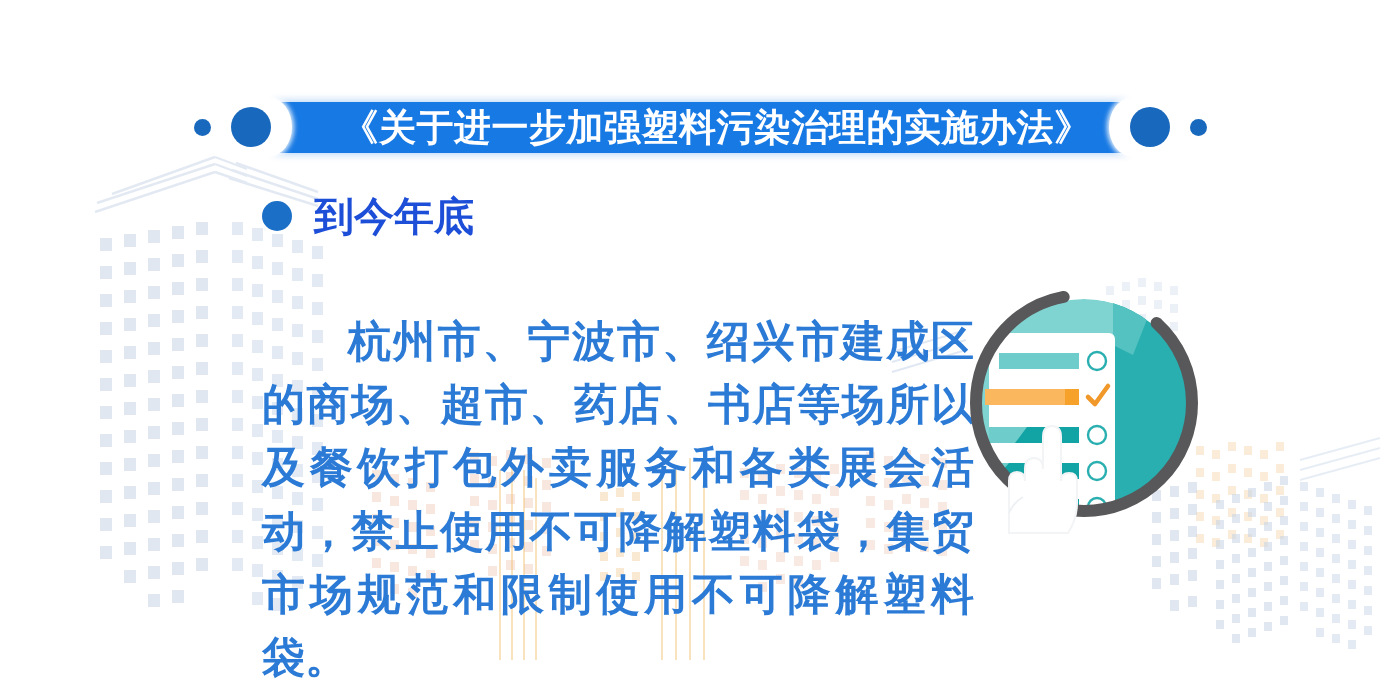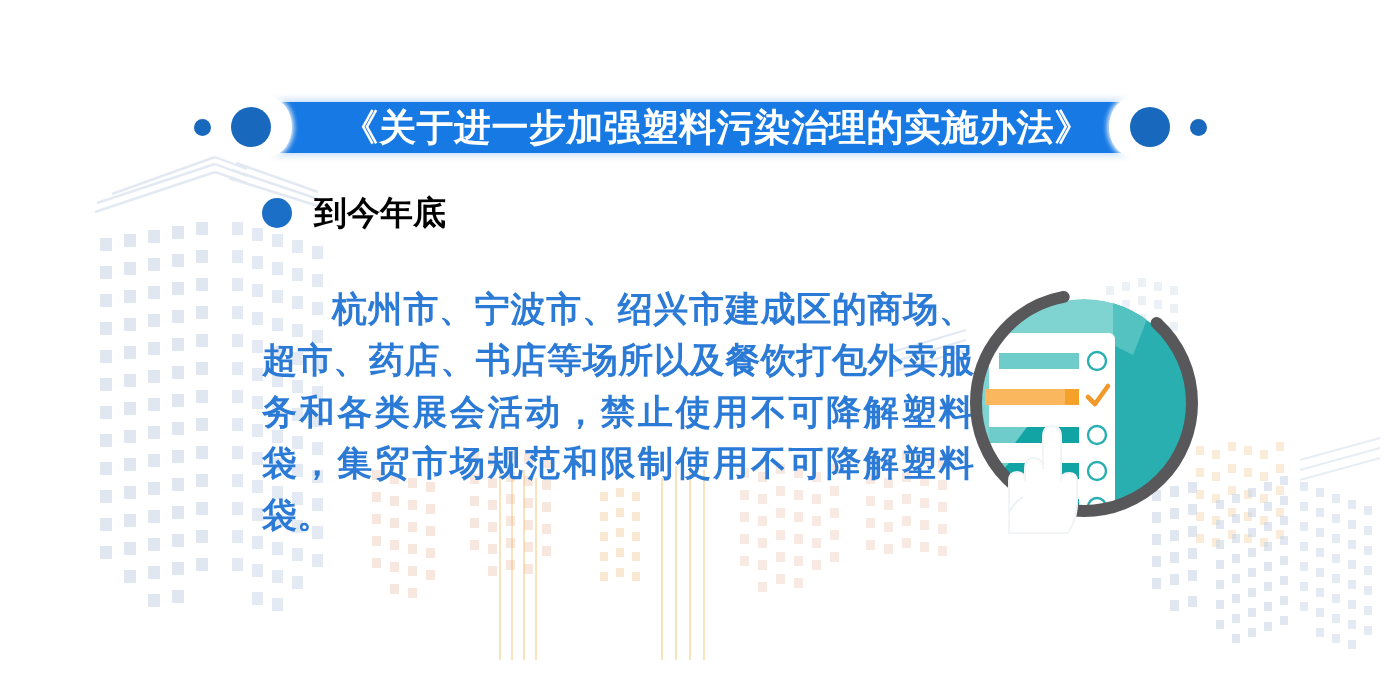--- a/index.html
+++ b/index.html
@@ -59,27 +59,27 @@
   .content{position:absolute;left:0;top:0;width:1400px;height:700px;}
 
   .sub-head{
     position:absolute;left:262px;top:196px;
     display:flex;align-items:center;gap:22px;
   }
   .sub-bullet{
     width:30px;height:30px;border-radius:50%;background:#1b6fc6;flex:0 0 auto;
   }
   .sub-title{
-    color:#000000;font-size:33px;font-weight:bold;line-height:1;white-space:nowrap;
+    color:#1d4ed8;font-size:40px;font-weight:bold;line-height:1;white-space:nowrap;
   }
 
   .para{
-    position:absolute;left:262px;top:248px;width:712px;
+    position:absolute;left:262px;top:267px;width:712px;
     color:#2a7ad6;
-    font-size:35px;
+    font-size:43px;
     font-weight:bold;
     line-height:1.47;
     text-indent:2em;
     letter-spacing:0px;
     text-align:justify;
     text-justify:inter-character;
   }
 
   
   .illus{position:absolute;left:965px;top:285px;width:250px;height:250px;}

